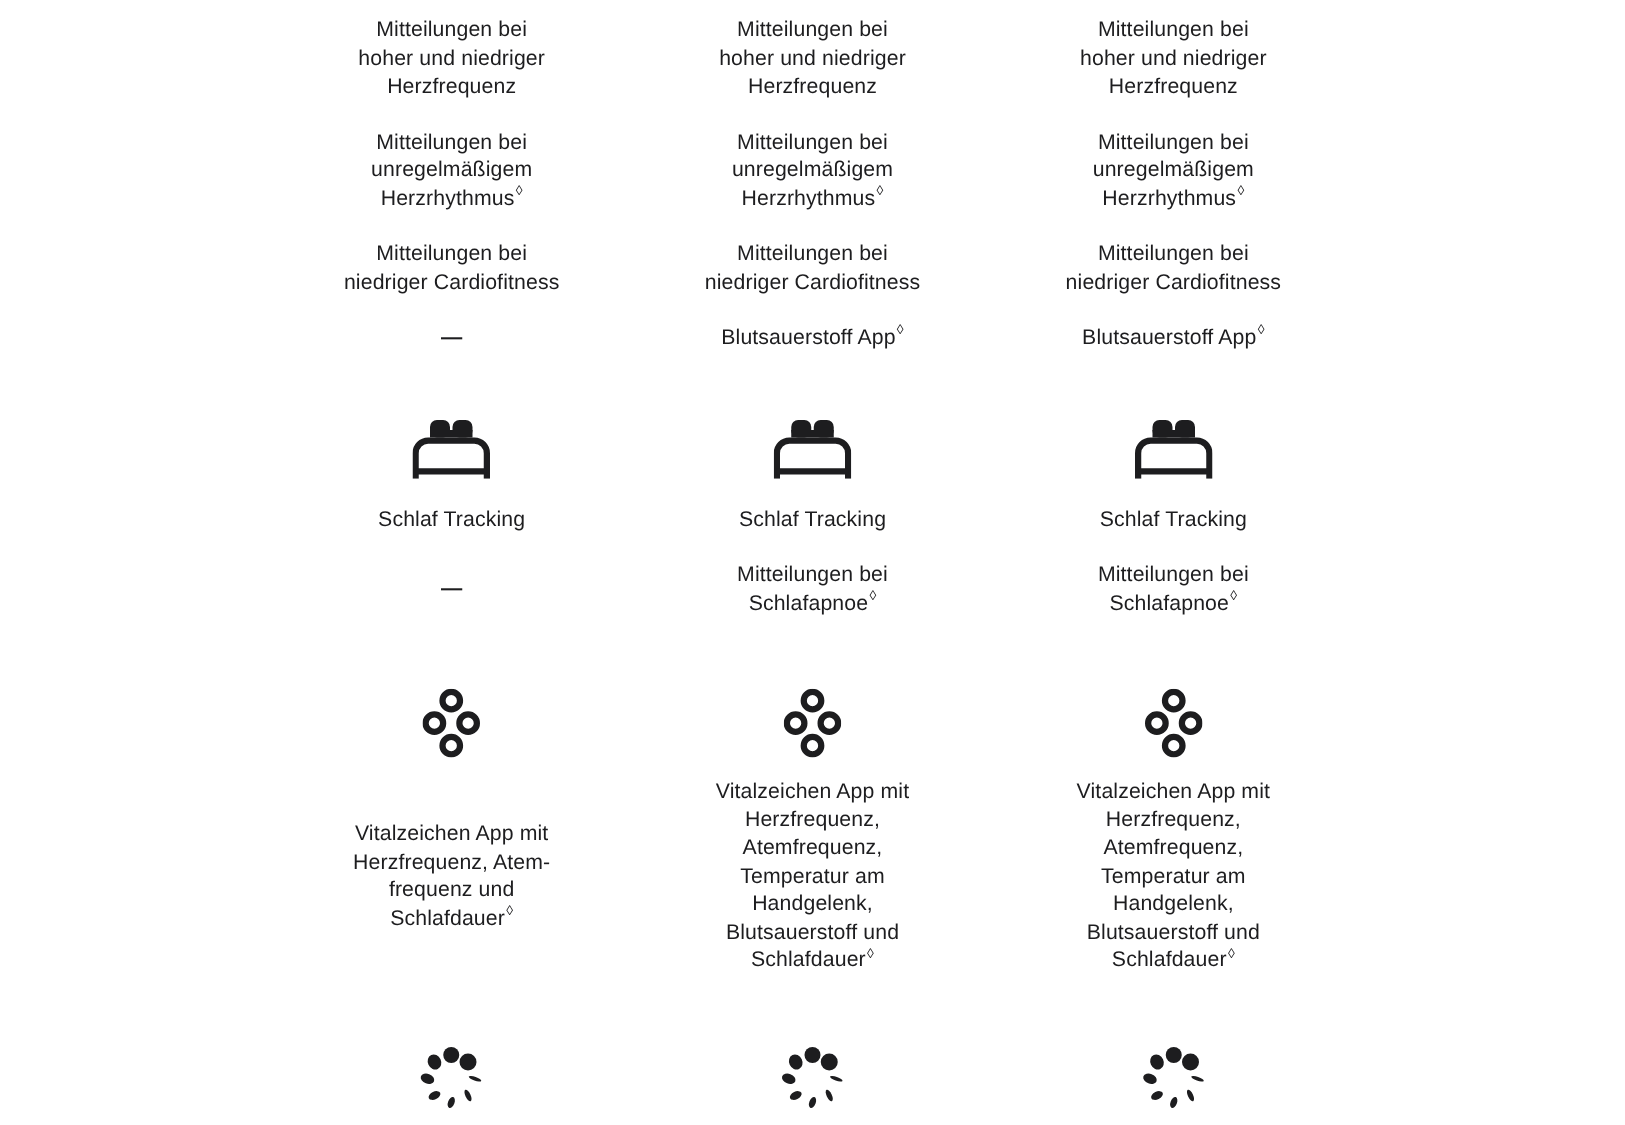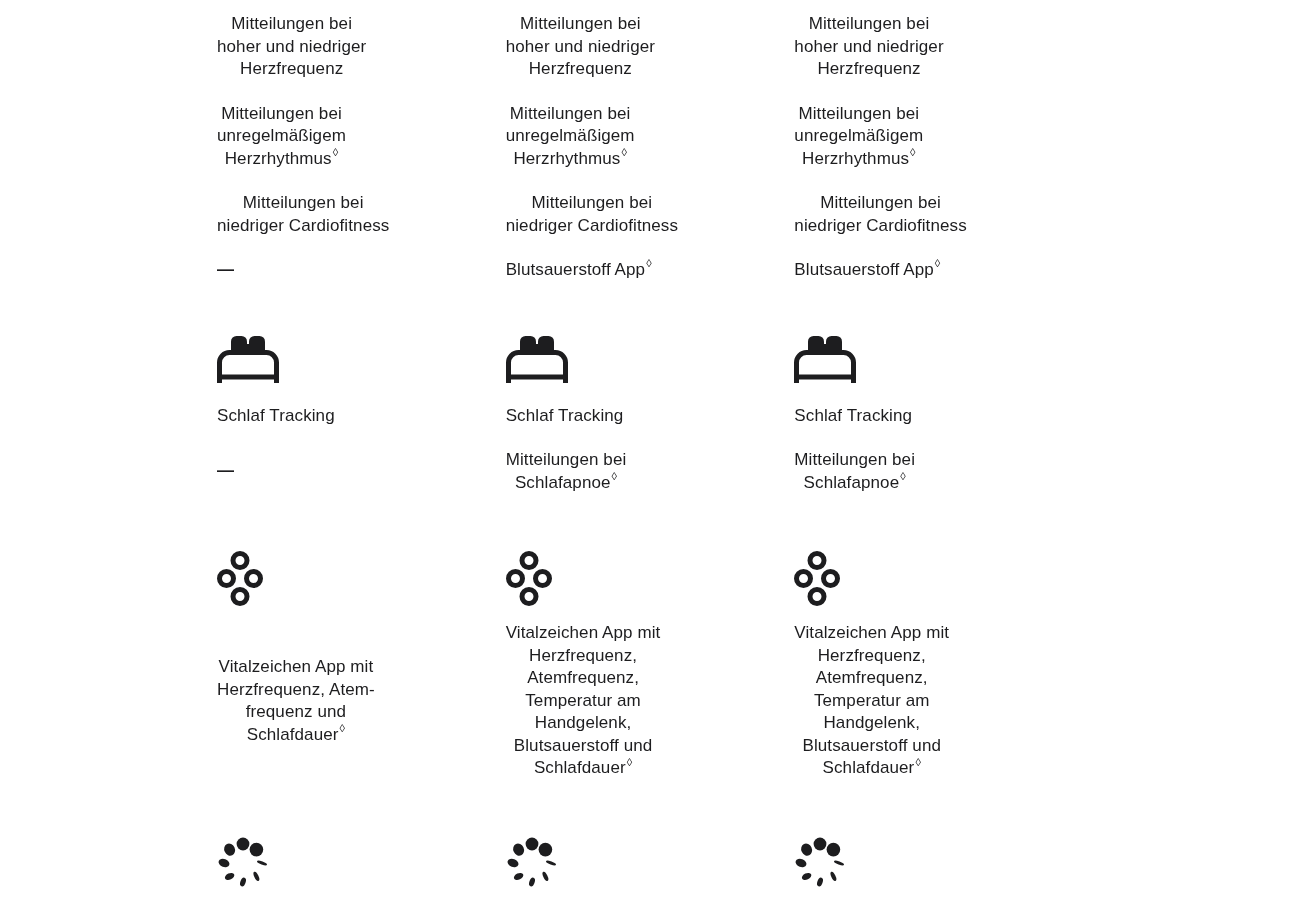--- a/index.html
+++ b/index.html
@@ -15,21 +15,21 @@
     width: 866px;
     margin: 0 auto;
     padding-top: 13px;
   }
   .row { display: flex; }
   .row + .row { margin-top: 22px; }
   .cell {
     flex: 1 1 0;
     display: flex;
     align-items: center;
-    justify-content: flex-start;
+    justify-content: center;
     text-align: center;
   }
   .feature-text {
     font-size: 17px;
     line-height: 22.5px;
     letter-spacing: 0.1px;
   }
   .feature-text .lines { white-space: pre-line; }
   .feature-text sup {
     font-size: 11px;

